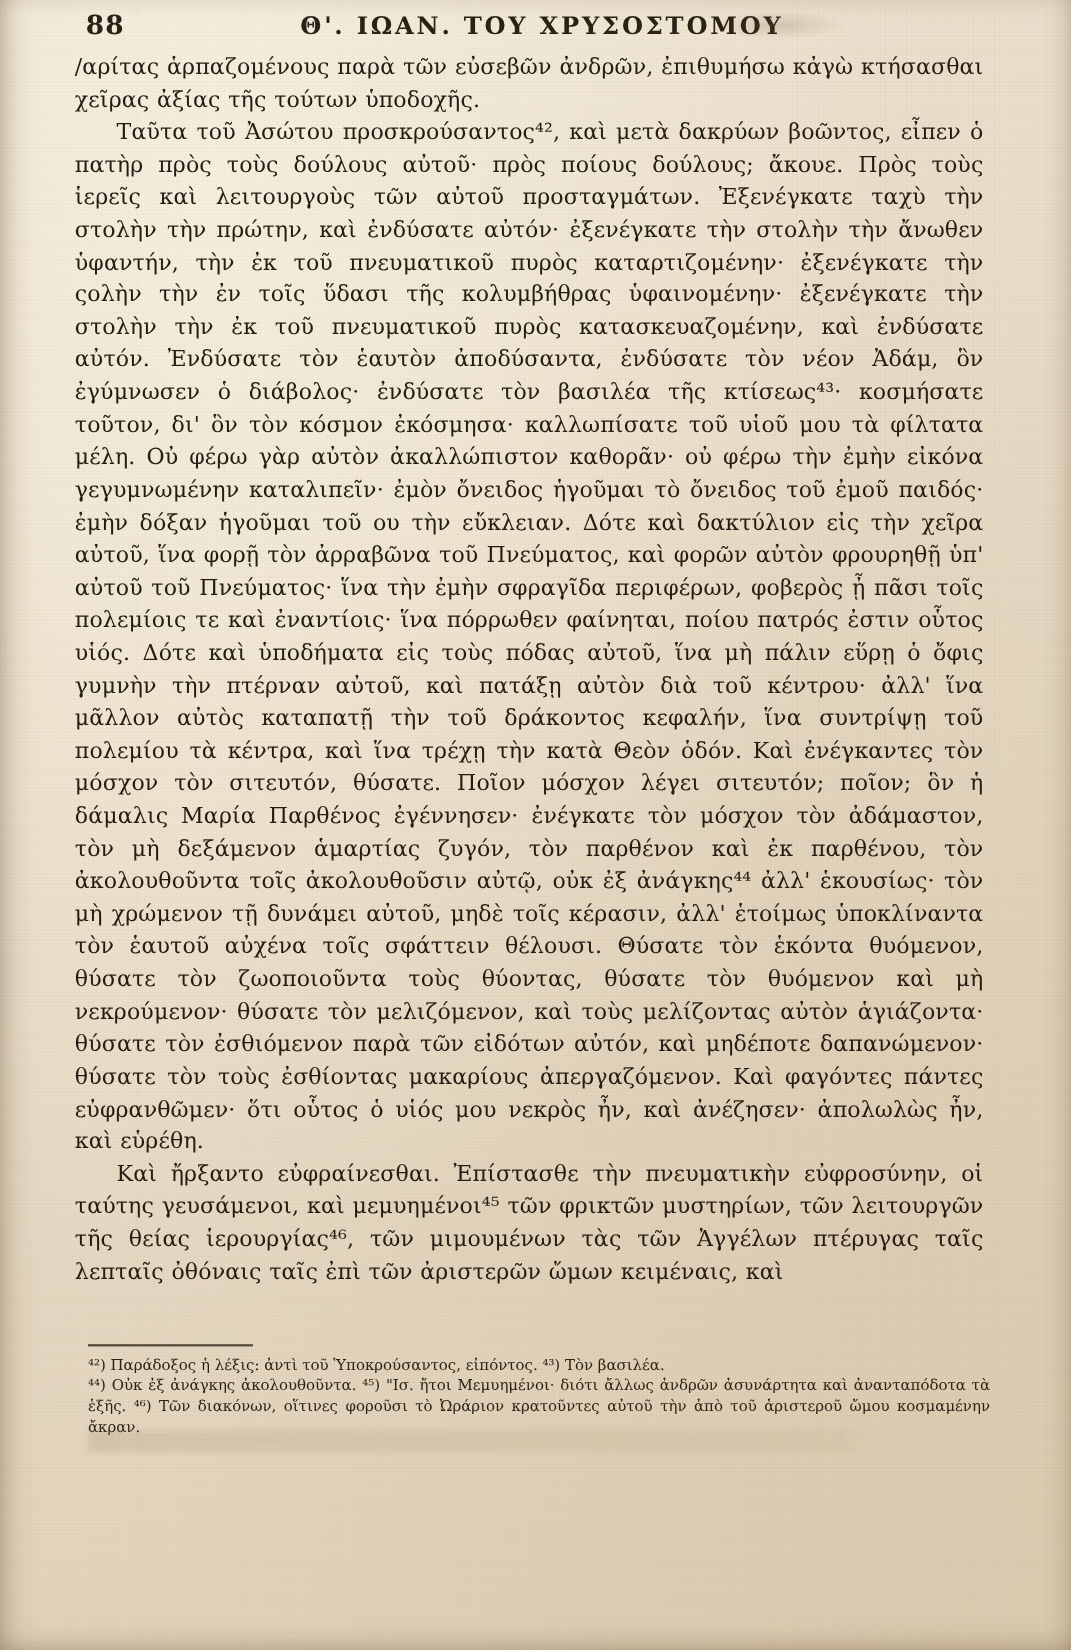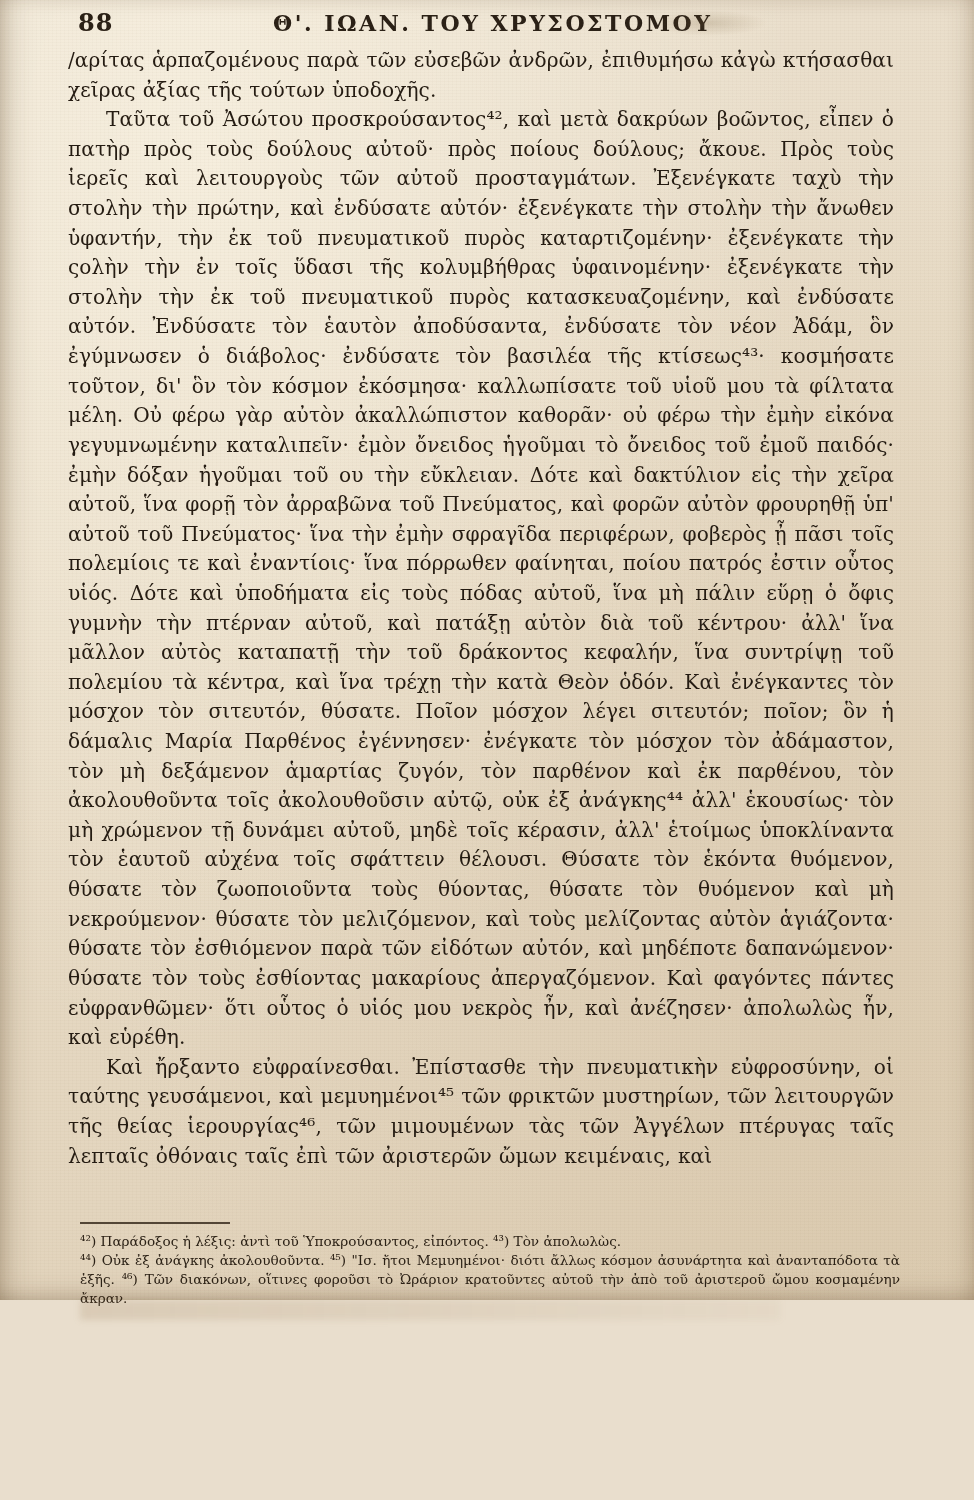--- a/index.html
+++ b/index.html
@@ -9,21 +9,21 @@
   body {
     width: 974px;
     height: 1500px;
     background: #e9decd;
     font-family: "DejaVu Serif", serif;
     overflow: hidden;
   }
   .page {
     position: relative;
     width: 974px;
-    height: 1300px;
+    height: 1500px;
     background:
       radial-gradient(ellipse at 20% 12%, rgba(255,250,235,0.55), rgba(255,250,235,0) 55%),
       radial-gradient(ellipse at 85% 75%, rgba(210,190,160,0.35), rgba(210,190,160,0) 60%),
       linear-gradient(160deg, #ece2d1 0%, #e8dcc7 40%, #e3d5be 75%, #ddcdb3 100%);
     box-sizing: border-box;
     padding: 0;
   }
   .grain {
     position: absolute;
     inset: 0;
@@ -140,21 +140,21 @@
 
   <div class="body-text">
     <p><span>/αρίτας ἁρπαζομένους παρὰ τῶν εὐσεβῶν ἀνδρῶν, ἐπιθυμήσω κἀγὼ κτήσασθαι χεῖρας ἀξίας τῆς τούτων ὑποδοχῆς.</span></p>
     <p><span class="indent"></span><span>Ταῦτα τοῦ Ἀσώτου προσκρούσαντος⁴², καὶ μετὰ δακρύων βοῶντος, εἶπεν ὁ πατὴρ πρὸς τοὺς δούλους αὐτοῦ· πρὸς ποίους δούλους; ἄκουε. Πρὸς τοὺς ἱερεῖς καὶ λειτουργοὺς τῶν αὐτοῦ προσταγμάτων. Ἐξενέγκατε ταχὺ τὴν στολὴν τὴν πρώτην, καὶ ἐνδύσατε αὐτόν· ἐξενέγκατε τὴν στολὴν τὴν ἄνωθεν ὑφαντήν, τὴν ἐκ τοῦ πνευματικοῦ πυρὸς καταρτιζομένην· ἐξενέγκατε τὴν ςολὴν τὴν ἐν τοῖς ὕδασι τῆς κολυμβήθρας ὑφαινομένην· ἐξενέγκατε τὴν στολὴν τὴν ἐκ τοῦ πνευματικοῦ πυρὸς κατασκευαζομένην, καὶ ἐνδύσατε αὐτόν. Ἐνδύσατε τὸν ἑαυτὸν ἀποδύσαντα, ἐνδύσατε τὸν νέον Ἀδάμ, ὃν ἐγύμνωσεν ὁ διάβολος· ἐνδύσατε τὸν βασιλέα τῆς κτίσεως⁴³· κοσμήσατε τοῦτον, δι' ὃν τὸν κόσμον ἐκόσμησα· καλλωπίσατε τοῦ υἱοῦ μου τὰ φίλτατα μέλη. Οὐ φέρω γὰρ αὐτὸν ἀκαλλώπιστον καθορᾶν· οὐ φέρω τὴν ἐμὴν εἰκόνα γεγυμνωμένην καταλιπεῖν· ἐμὸν ὄνειδος ἡγοῦμαι τὸ ὄνειδος τοῦ ἐμοῦ παιδός· ἐμὴν δόξαν ἡγοῦμαι τοῦ ου τὴν εὔκλειαν. Δότε καὶ δακτύλιον εἰς τὴν χεῖρα αὐτοῦ, ἵνα φορῇ τὸν ἀρραβῶνα τοῦ Πνεύματος, καὶ φορῶν αὐτὸν φρουρηθῇ ὑπ' αὐτοῦ τοῦ Πνεύματος· ἵνα τὴν ἐμὴν σφραγῖδα περιφέρων, φοβερὸς ᾖ πᾶσι τοῖς πολεμίοις τε καὶ ἐναντίοις· ἵνα πόρρωθεν φαίνηται, ποίου πατρός ἐστιν οὗτος υἱός. Δότε καὶ ὑποδήματα εἰς τοὺς πόδας αὐτοῦ, ἵνα μὴ πάλιν εὕρῃ ὁ ὄφις γυμνὴν τὴν πτέρναν αὐτοῦ, καὶ πατάξῃ αὐτὸν διὰ τοῦ κέντρου· ἀλλ' ἵνα μᾶλλον αὐτὸς καταπατῇ τὴν τοῦ δράκοντος κεφαλήν, ἵνα συντρίψῃ τοῦ πολεμίου τὰ κέντρα, καὶ ἵνα τρέχῃ τὴν κατὰ Θεὸν ὁδόν. Καὶ ἐνέγκαντες τὸν μόσχον τὸν σιτευτόν, θύσατε. Ποῖον μόσχον λέγει σιτευτόν; ποῖον; ὃν ἡ δάμαλις Μαρία Παρθένος ἐγέννησεν· ἐνέγκατε τὸν μόσχον τὸν ἀδάμαστον, τὸν μὴ δεξάμενον ἁμαρτίας ζυγόν, τὸν παρθένον καὶ ἐκ παρθένου, τὸν ἀκολουθοῦντα τοῖς ἀκολουθοῦσιν αὐτῷ, οὐκ ἐξ ἀνάγκης⁴⁴ ἀλλ' ἑκουσίως· τὸν μὴ χρώμενον τῇ δυνάμει αὐτοῦ, μηδὲ τοῖς κέρασιν, ἀλλ' ἑτοίμως ὑποκλίναντα τὸν ἑαυτοῦ αὐχένα τοῖς σφάττειν θέλουσι. Θύσατε τὸν ἑκόντα θυόμενον, θύσατε τὸν ζωοποιοῦντα τοὺς θύοντας, θύσατε τὸν θυόμενον καὶ μὴ νεκρούμενον· θύσατε τὸν μελιζόμενον, καὶ τοὺς μελίζοντας αὐτὸν ἁγιάζοντα· θύσατε τὸν ἐσθιόμενον παρὰ τῶν εἰδότων αὐτόν, καὶ μηδέποτε δαπανώμενον· θύσατε τὸν τοὺς ἐσθίοντας μακαρίους ἀπεργαζόμενον. Καὶ φαγόντες πάντες εὐφρανθῶμεν· ὅτι οὗτος ὁ υἱός μου νεκρὸς ἦν, καὶ ἀνέζησεν· ἀπολωλὼς ἦν, καὶ εὑρέθη.</span></p>
     <p><span class="indent"></span><span>Καὶ ἤρξαντο εὐφραίνεσθαι. Ἐπίστασθε τὴν πνευματικὴν εὐφροσύνην, οἱ ταύτης γευσάμενοι, καὶ μεμυημένοι⁴⁵ τῶν φρικτῶν μυστηρίων, τῶν λειτουργῶν τῆς θείας ἱερουργίας⁴⁶, τῶν μιμουμένων τὰς τῶν Ἀγγέλων πτέρυγας ταῖς λεπταῖς ὀθόναις ταῖς ἐπὶ τῶν ἀριστερῶν ὤμων κειμέναις, καὶ</span></p>
   </div>
 
   <div class="footnote-rule"></div>
 
   <div class="footnotes">
-    <p>⁴²) Παράδοξος ἡ λέξις: ἀντὶ τοῦ Ὑποκρούσαντος, εἰπόντος.   ⁴³) Τὸν ἀπολωλὼς.</p>
-    <p>⁴⁴) Οὐκ ἐξ ἀνάγκης ἀκολουθοῦντα.   ⁴⁵) "Ισ. ἤτοι Μεμυημένοι· διότι ἄλλως κόσμον ἀσυνάρτητα καὶ ἀνανταπόδοτα τὰ ἑξῆς.   ⁴⁶) Τῶν διακόνων, οἵτινες φοροῦσι τὸ Ὠράριον κρατοῦντες αὐτοῦ τὴν ἀπὸ τοῦ ἀριστεροῦ ὤμου κοσμαμένην ἄκραν.</p>
+    <p>⁴²) Παράδοξος ἡ λέξις: ἀντὶ τοῦ Ὑποκρούσαντος, εἰπόντος.   ⁴³) Τὸν βασιλέα.</p>
+    <p>⁴⁴) Οὐκ ἐξ ἀνάγκης ἀκολουθοῦντα.   ⁴⁵) "Ισ. ἤτοι Μεμυημένοι· διότι ἄλλως ἀνδρῶν ἀσυνάρτητα καὶ ἀνανταπόδοτα τὰ ἑξῆς.   ⁴⁶) Τῶν διακόνων, οἵτινες φοροῦσι τὸ Ὠράριον κρατοῦντες αὐτοῦ τὴν ἀπὸ τοῦ ἀριστεροῦ ὤμου κοσμαμένην ἄκραν.</p>
   </div>
 
   <div class="smudge"></div>
   <div class="blot-a"></div>
   <div class="grain"></div>
   <div class="edge-shadow"></div>
 </div>
 
 </body></html>

